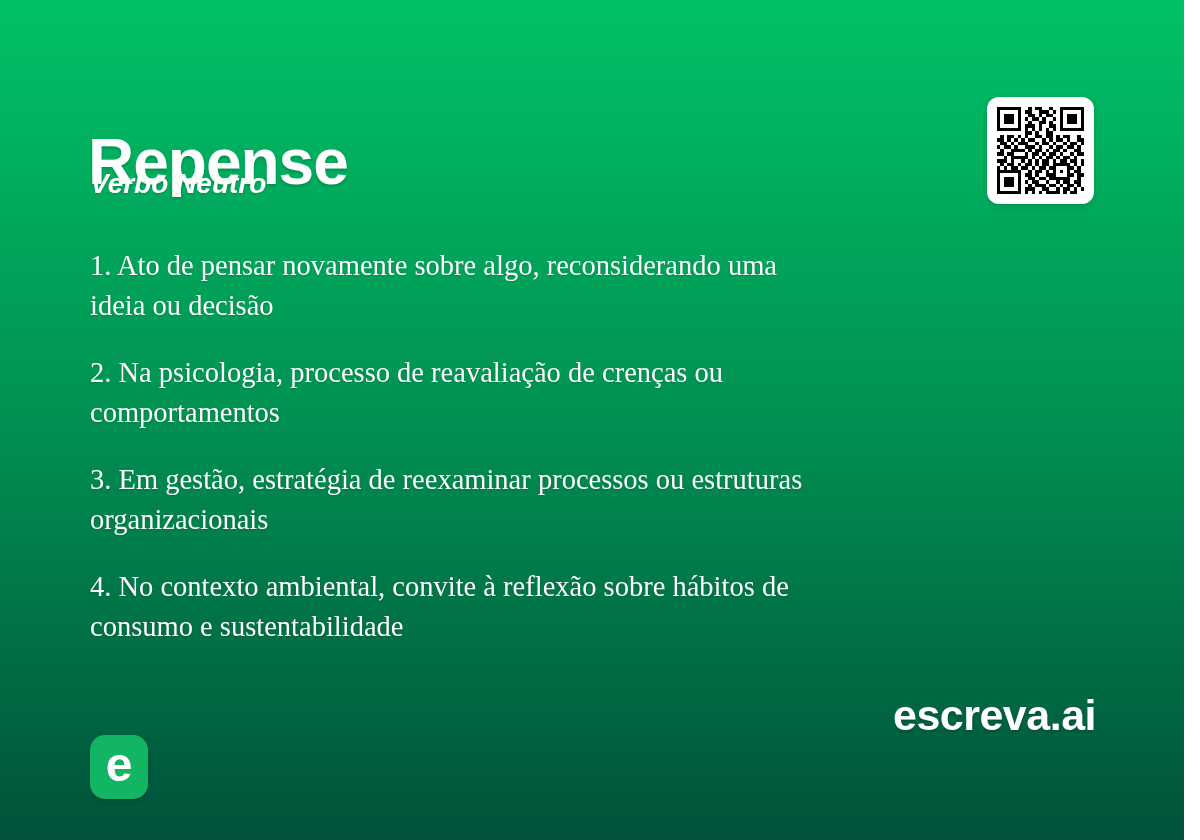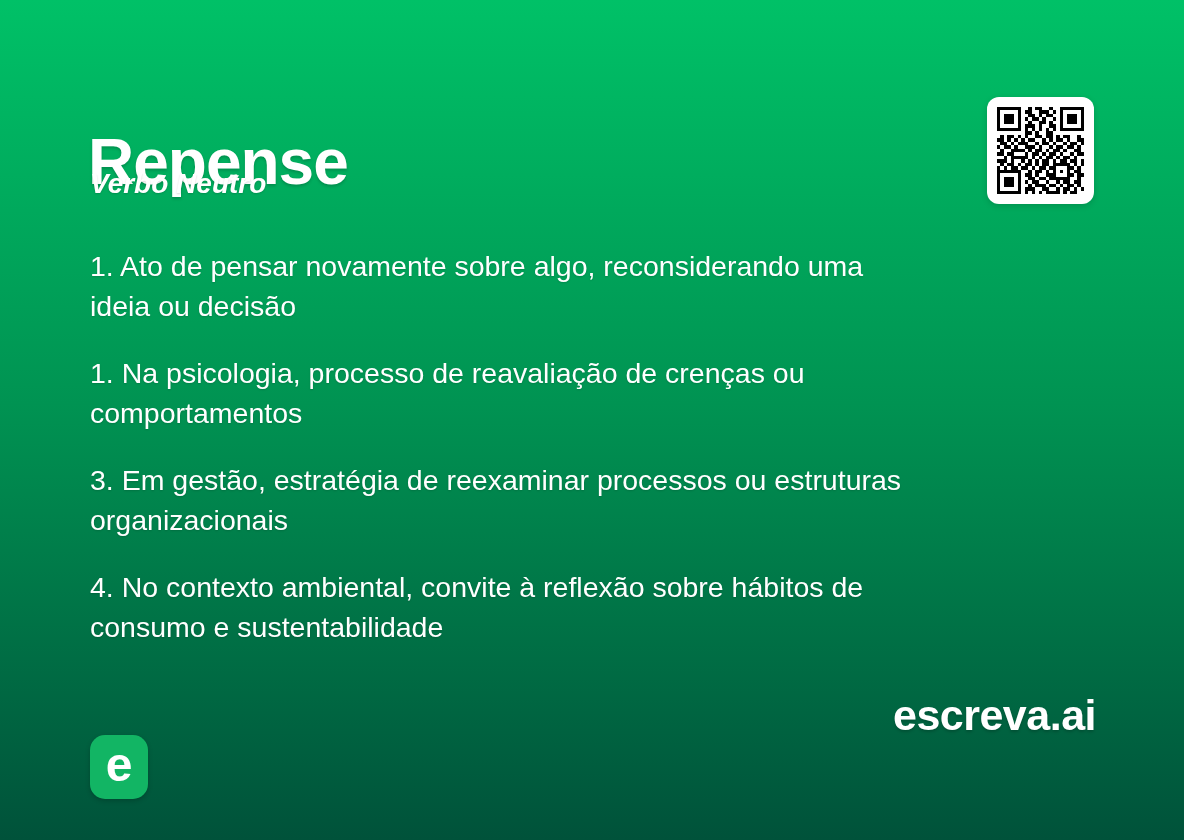--- a/index.html
+++ b/index.html
@@ -46,20 +46,21 @@
     font-size: 28px;
     font-weight: 600;
     text-shadow: 0 1px 2px rgba(0,0,0,0.15);
     font-style: italic;
   }
   .definitions {
     position: absolute;
     left: 90px;
     top: 246px;
     width: 1010px;
+    font-family: Liberation Serif, serif;
   }
   .definition {
     margin: 0 0 27px 0;
     font-size: 28.5px;
     font-weight: 500;
     line-height: 40px;
     white-space: pre-line;
     text-shadow: 0 1px 2px rgba(0,0,0,0.15);
   }
   .qr-box {
@@ -113,21 +114,21 @@
 
 <div class="card">
 
   <h1 class="word">Repense</h1>
 
   <div class="word-type">Verbo Neutro</div>
 
   <div class="definitions">
     <p class="definition">1. Ato de pensar novamente sobre algo, reconsiderando uma
 ideia ou decisão</p>
-    <p class="definition">1. Na psicologia, processo de reavaliação de crenças ou
+    <p class="definition">2. Na psicologia, processo de reavaliação de crenças ou
 comportamentos</p>
     <p class="definition">3. Em gestão, estratégia de reexaminar processos ou estruturas
 organizacionais</p>
     <p class="definition">4. No contexto ambiental, convite à reflexão sobre hábitos de
 consumo e sustentabilidade</p>
   </div>
 
   <div class="qr-box">
     <svg viewBox="0 0 25 25" shape-rendering="crispEdges" xmlns="http://www.w3.org/2000/svg">
         <rect x="0" y="0" width="1" height="1" fill="#000000"></rect>

